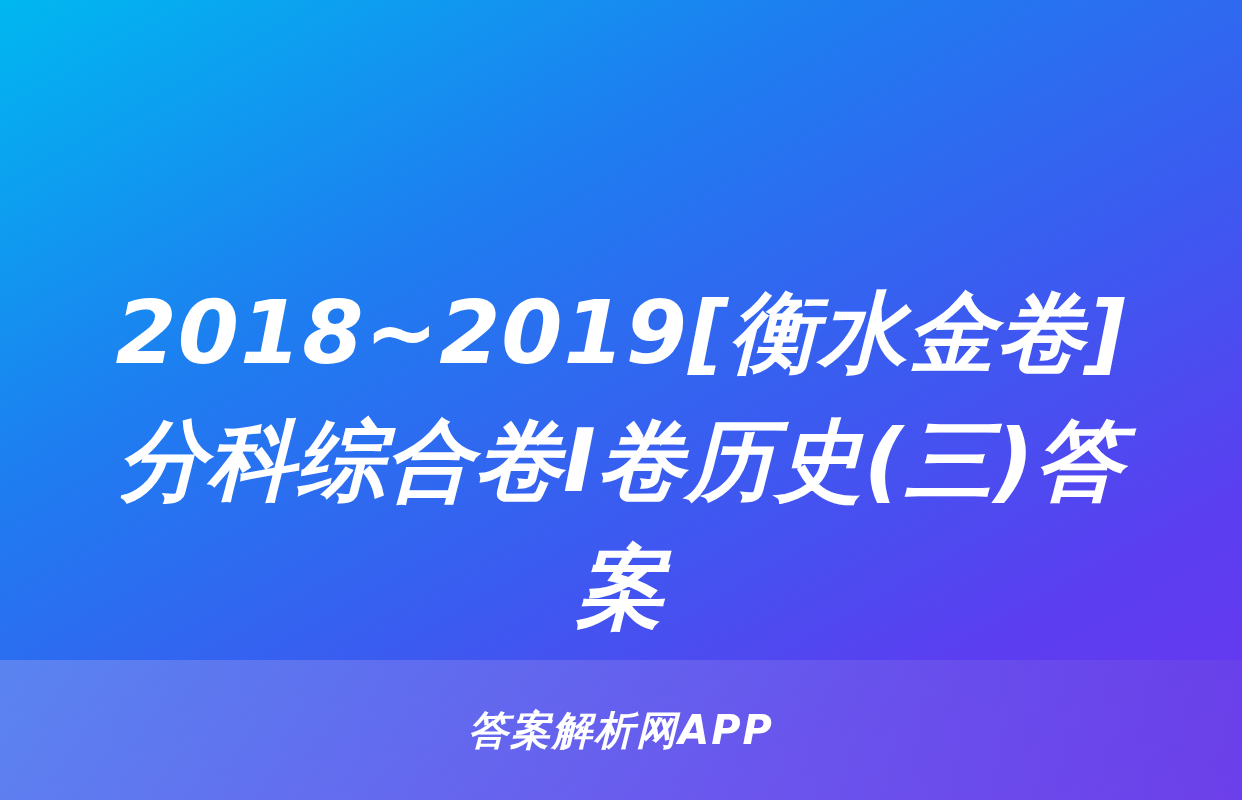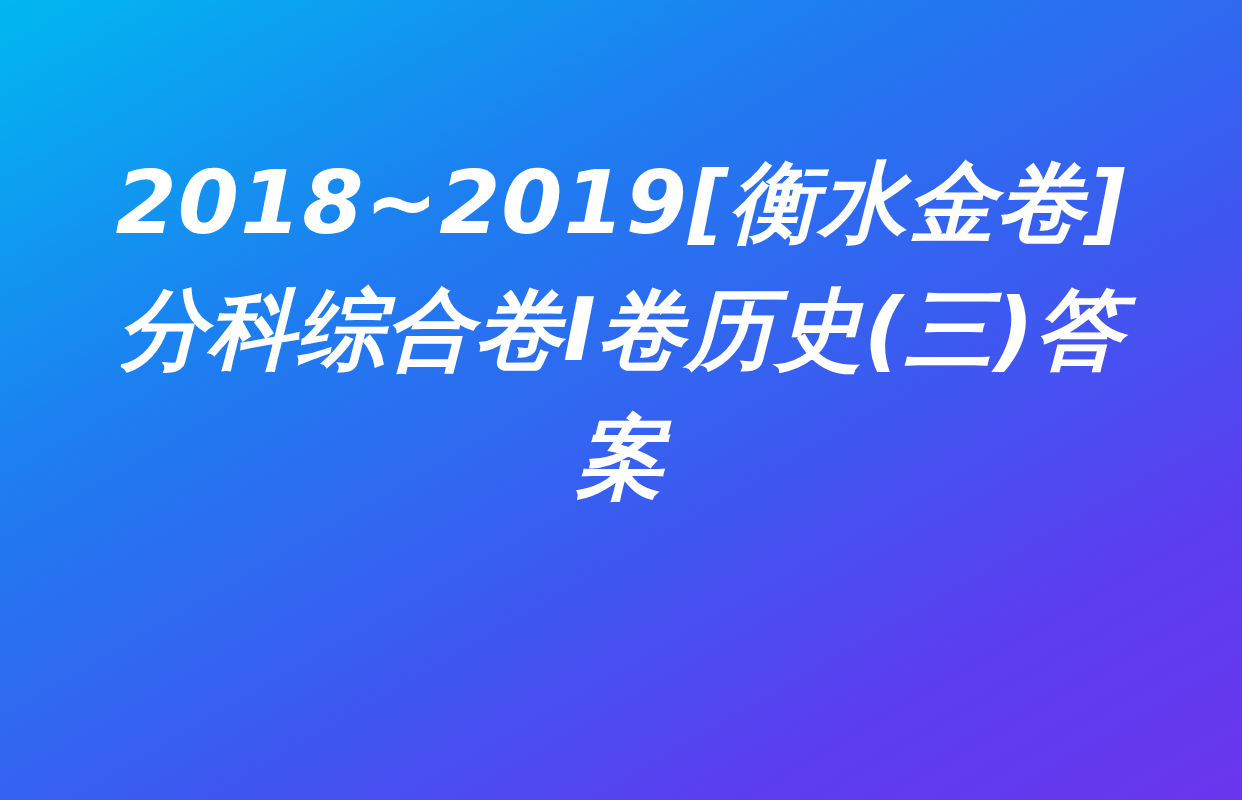--- a/index.html
+++ b/index.html
@@ -19,24 +19,24 @@
     background: linear-gradient(150deg, #00b8f0 0%, #1e7df0 32%, #3b5bf0 58%, #5b3ef0 80%, #6a36ee 100%);
     overflow: hidden;
   }
   .poster-top {
     position: absolute;
     left: 0;
     top: 0;
     width: 1242px;
     height: 660px;
     display: flex;
-    align-items: center;
+    align-items: flex-end;
     justify-content: center;
     box-sizing: border-box;
-    padding: 0 60px;
+    padding: 8px 60px;
   }
   .title {
     margin: 0;
     width: 1060px;
     text-align: center;
     color: #ffffff;
     font-family: "DejaVu Sans", sans-serif;
     font-weight: 700;
     font-style: italic;
     font-size: 88px;
@@ -67,14 +67,17 @@
 </style>
 </head>
 <body>
 
 <div class="poster">
 
   <div class="poster-top">
     <h1 class="title">2018~2019[衡水金卷]分科综合卷I卷历史(三)答案</h1>
   </div>
 
+  <div class="poster-bottom">
+    <div class="watermark">答案解析网APP</div>
+  </div>
 
 </div>
 
 </body></html>

